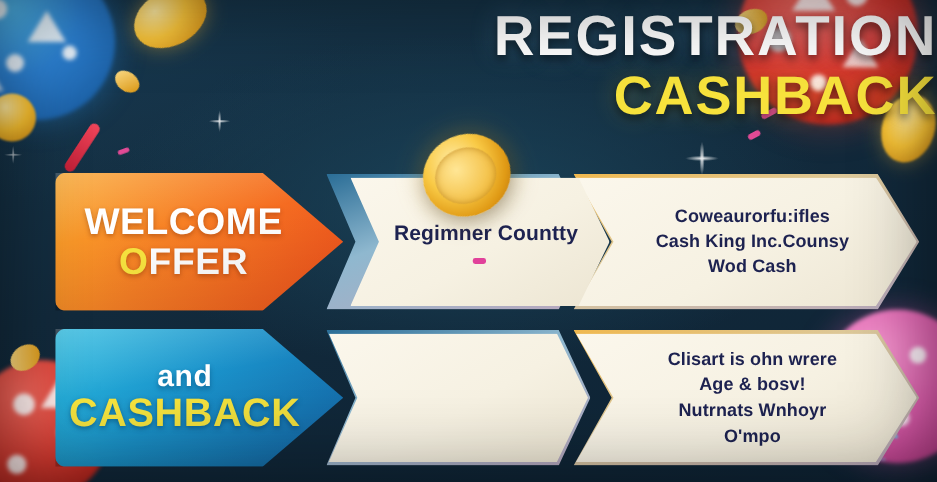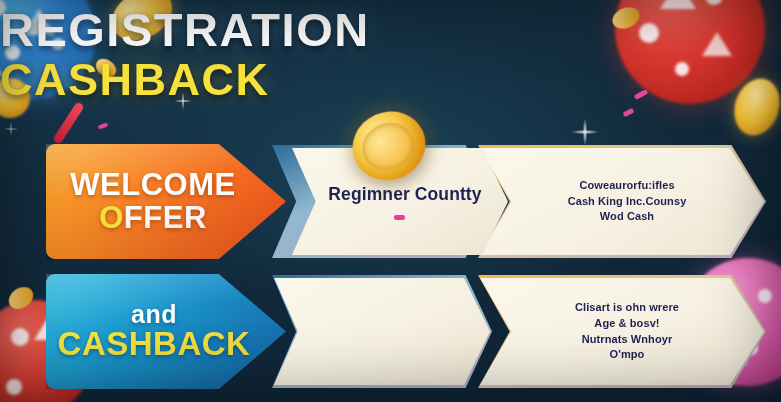--- a/index.html
+++ b/index.html
@@ -82,21 +82,21 @@
   .spark-1{left:170px;top:88px;width:26px;height:26px;opacity:.85;}
   .spark-2{left:565px;top:112px;width:40px;height:40px;opacity:.9;}
   .spark-3{left:0px;top:118px;width:22px;height:22px;opacity:.6;}
 
   .glow-c{position:absolute;left:700px;top:348px;width:46px;height:28px;
     border:3px solid rgba(90,220,240,.75);border-radius:50%;
     border-color:rgba(90,220,240,.8) transparent rgba(90,220,240,.3) transparent;
     transform:rotate(28deg);filter:blur(1px);}
 
   
-  .title-wrap{position:absolute;left:0;top:6px;width:781px;text-align:left;z-index:8;}
+  .title-wrap{position:absolute;left:0;top:6px;width:781px;text-align:right;z-index:8;}
   .title-1{
     font-size:47px;font-weight:bold;letter-spacing:1.5px;color:#ffffff;
     line-height:1.02;
     text-shadow:0 3px 7px rgba(0,0,0,.55), 0 0 22px rgba(120,190,230,.3);
   }
   .title-2{
     font-size:45px;font-weight:bold;letter-spacing:1.5px;color:#f7e23c;
     line-height:1.05;margin-top:2px;
     text-shadow:0 3px 7px rgba(0,0,0,.55), 0 0 20px rgba(245,215,60,.3);
   }
@@ -149,21 +149,21 @@
   .p-mid-2{left:274px;width:216px;}
   .p-mid-2s{left:272px;width:220px;}
   .p-right-2{left:480px;width:284px;}
   .p-right-2s{left:478px;width:288px;}
 
   .ptxt{
     color:#1d2250;font-weight:bold;letter-spacing:.1px;
   }
   .ptxt-lg{font-size:17.5px;line-height:1.28;}
   .ptxt-md{font-size:16px;line-height:1.38;}
-  .ptxt-sm{font-size:11px;line-height:1.42;}
+  .ptxt-sm{font-size:15px;line-height:1.42;}
   .pad-r{padding-right:16px;padding-left:26px;}
 
   .pink-dash{width:11px;height:5px;border-radius:2px;background:#e1419a;margin-top:9px;margin-right:2px;}
 
   .vignette{position:absolute;inset:0;pointer-events:none;z-index:20;
     box-shadow:inset 0 0 70px rgba(0,0,0,.45);}
 </style>
 </head>
 <body>
 

